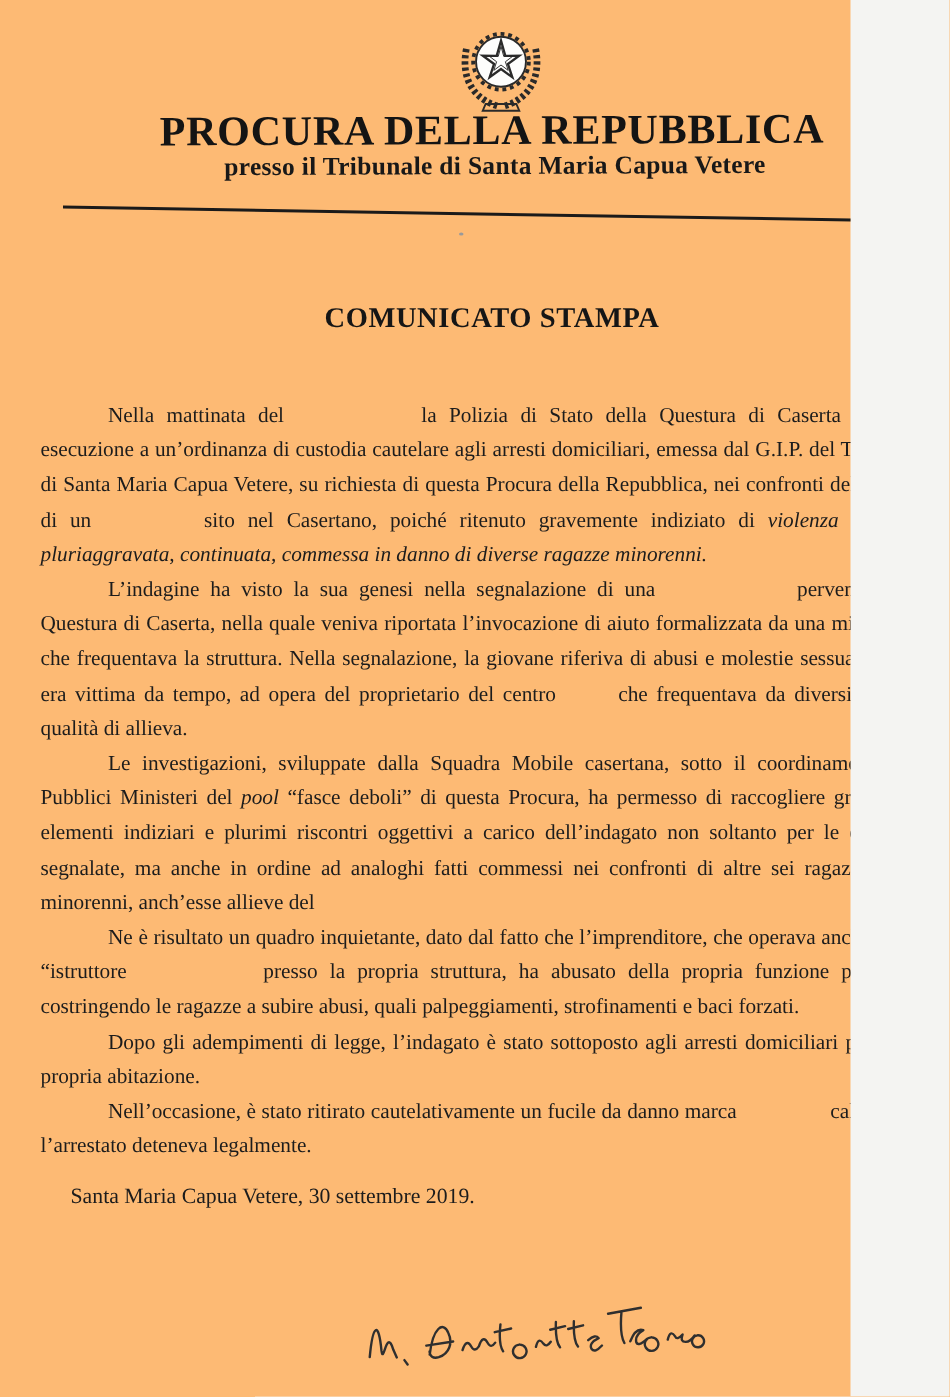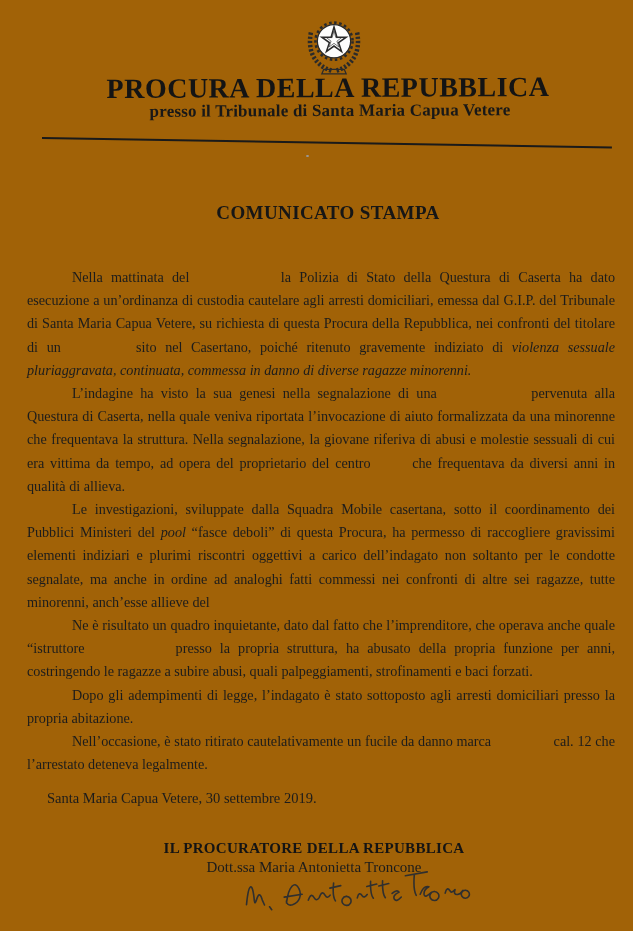--- a/index.html
+++ b/index.html
@@ -3,22 +3,22 @@
 <meta charset="utf-8">
 <style>
   html,body{margin:0;padding:0;}
   body{
     width:633px;height:931px;
     background:#f4f4f2;
     font-family:"Liberation Serif", serif;
   }
   .page{
     position:relative;
-    width:633px;height:931px;
-    background:#a16207;
+    width:567px;height:931px;
+    background:#fdba74;
     color:#1c1c1c;
     overflow:hidden;
   }
   .emblem{
     position:absolute;left:302px;top:14px;width:64px;height:62px;
   }
   .office-title{
     position:absolute;left:0;top:72px;width:656px;
     text-align:center;
     font-size:28px;font-weight:bold;letter-spacing:.5px;
@@ -109,24 +109,20 @@
       <p class="para"><span>Nella mattinata del </span><span class="gap" style="width: 75px;"></span><span> la Polizia di Stato della Questura di Caserta ha dato esecuzione a un’ordinanza di custodia cautelare agli arresti domiciliari, emessa dal G.I.P. del Tribunale di Santa Maria Capua Vetere, su richiesta di questa Procura della Repubblica, nei confronti del titolare di un </span><span class="gap" style="width: 58px;"></span><span> sito nel Casertano, poiché ritenuto gravemente indiziato di </span><em>violenza sessuale pluriaggravata, continuata, commessa in danno di diverse ragazze minorenni.</em></p>
       <p class="para"><span>L’indagine ha visto la sua genesi nella segnalazione di una </span><span class="gap" style="width: 80px;"></span><span> pervenuta alla Questura di Caserta, nella quale veniva riportata l’invocazione di aiuto formalizzata da una minorenne che frequentava la struttura. Nella segnalazione, la giovane riferiva di abusi e molestie sessuali di cui era vittima da tempo, ad opera del proprietario del centro </span><span class="gap" style="width: 30px;"></span><span> che frequentava da diversi anni in qualità di allieva.</span></p>
       <p class="para"><span>Le investigazioni, sviluppate dalla Squadra Mobile casertana, sotto il coordinamento dei Pubblici Ministeri del </span><em>pool</em><span> “fasce deboli” di questa Procura, ha permesso di raccogliere gravissimi elementi indiziari e plurimi riscontri oggettivi a carico dell’indagato non soltanto per le condotte segnalate, ma anche in ordine ad analoghi fatti commessi nei confronti di altre sei ragazze, tutte minorenni, anch’esse allieve del</span></p>
       <p class="para"><span>Ne è risultato un quadro inquietante, dato dal fatto che l’imprenditore, che operava anche quale “istruttore </span><span class="gap" style="width: 75px;"></span><span> presso la propria struttura, ha abusato della propria funzione per anni, costringendo le ragazze a subire abusi, quali palpeggiamenti, strofinamenti e baci forzati.</span></p>
       <p class="para"><span>Dopo gli adempimenti di legge, l’indagato è stato sottoposto agli arresti domiciliari presso la propria abitazione.</span></p>
       <p class="para"><span>Nell’occasione, è stato ritirato cautelativamente un fucile da danno marca </span><span class="gap" style="width: 55px;"></span><span> cal. 12 che l’arrestato deteneva legalmente.</span></p>
     </div>
 
   <div class="dateline">Santa Maria Capua Vetere, 30 settembre 2019.</div>
 
-  <div class="sig-block">
-    <p class="sig-title">IL PROCURATORE DELLA REPUBBLICA</p>
-    <p class="sig-name">Dott.ssa Maria Antonietta Troncone</p>
-  </div>
 
   <div class="signature">
     <svg viewBox="0 0 235 46" width="235" height="46">
       <path d="M8,32 C11,10 15,8 16,28 C17,38 20,12 24,28 L26,33
                M31,35 l2,3
                M48,32 C51,14 58,10 61,18 C64,25 61,32 54,34 C50,35 48,33 48,30
                M46,26 L64,24
                M70,30 q3,-8 6,-2 q2,4 5,0 q3,-8 6,-2 q2,4 5,0
                M96,14 q-2,13 1,18 M92,19 l11,-2
                M108,28 a4.5,4.5 0 1 0 .2,0

